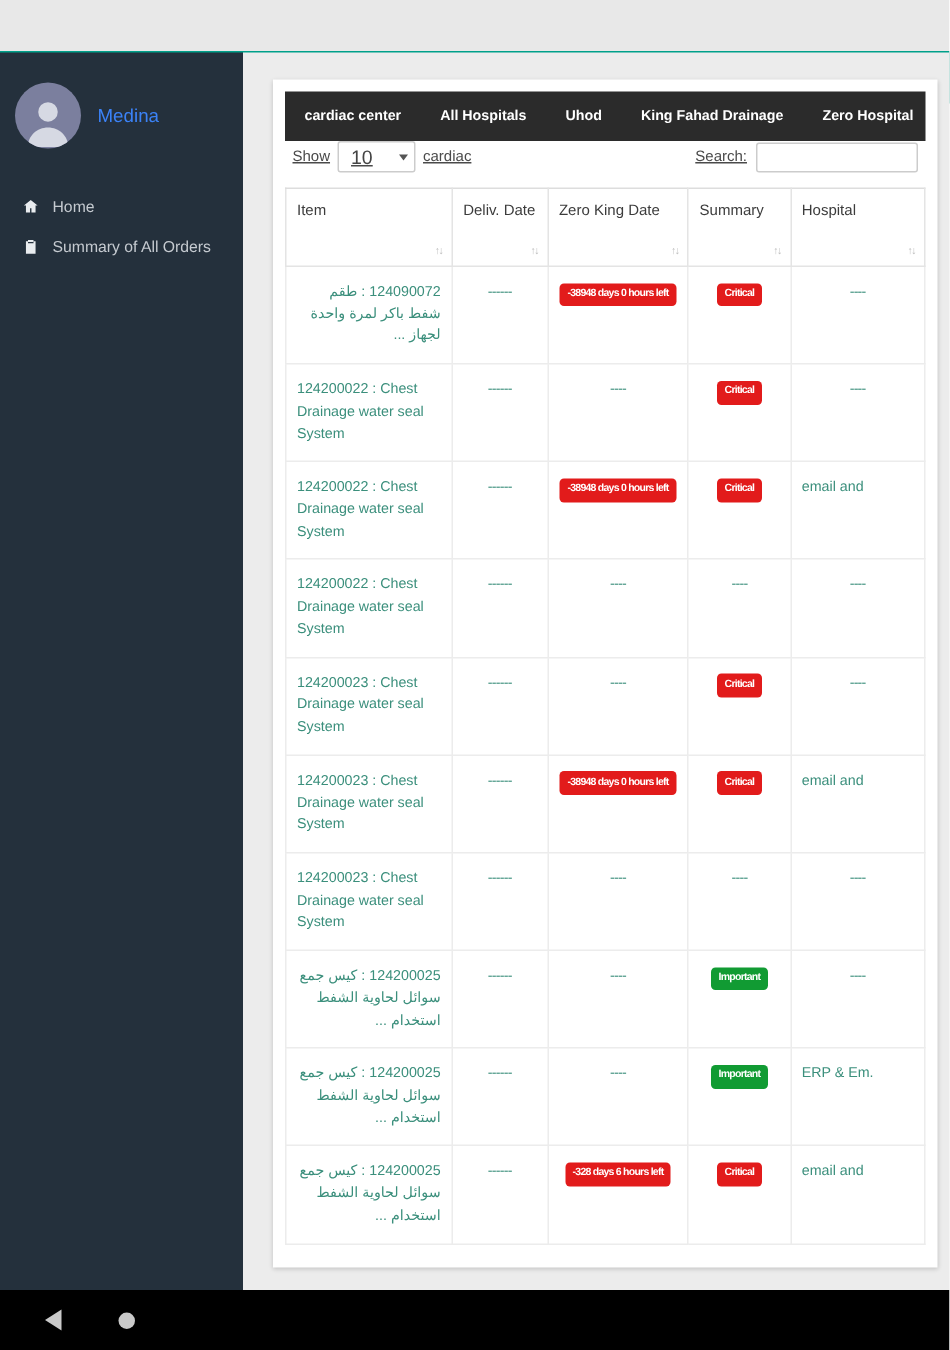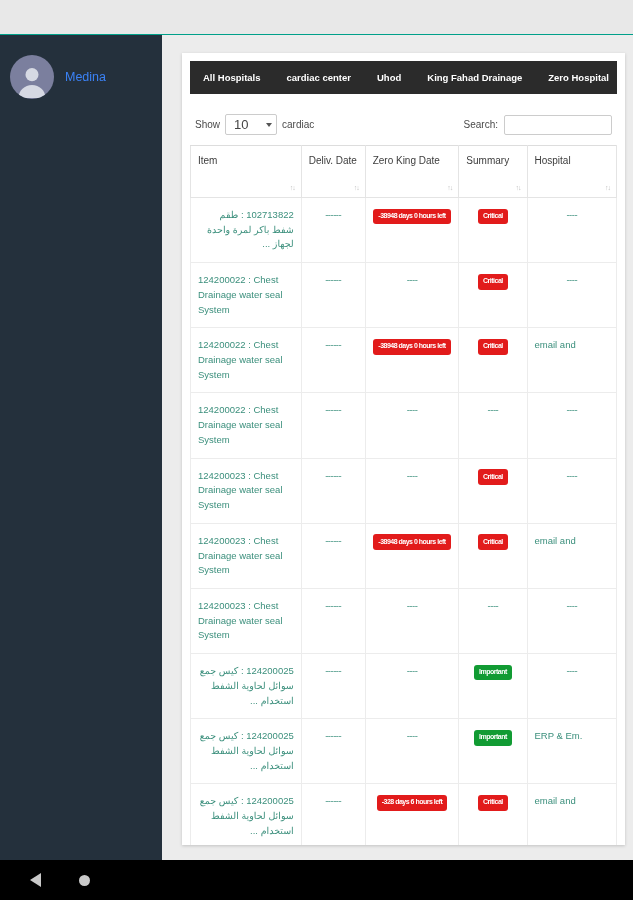--- a/index.html
+++ b/index.html
@@ -92,22 +92,22 @@
     overflow: hidden; white-space: nowrap;
   }
   .tab {
     color: #ffffff; font-size: 9.5px; font-weight: bold;
     padding: 0 13px; line-height: 33px; cursor: pointer; flex-shrink: 0;
   }
 
   
   .controls {
     display: flex; align-items: center; justify-content: space-between;
-    padding: 20px 5px 10px 5px;
-    font-size: 10px; color: #4a4a4a;
+    padding: 0 5px 10px 5px;
+    font-size: 10px; color: #4a4a4a; text-decoration: underline;
   }
   .show-box { display: flex; align-items: center; gap: 5px; }
   .select-wrap {
     border: 1px solid #ccc; background: #fff; border-radius: 2px;
     height: 21px; width: 52px; display: flex; align-items: center;
     justify-content: space-between; padding: 0 4px 0 8px;
     font-size: 13px; color: #444; cursor: pointer;
   }
   .caret { width: 0; height: 0; border-left: 3px solid transparent;
     border-right: 3px solid transparent; border-top: 4px solid #555; }
@@ -197,28 +197,47 @@
     <div class="profile">
       <div class="avatar">
         <svg viewBox="0 0 24 24">
             <circle cx="12" cy="7.5" r="4.6"></circle>
             <path d="M2.5 24c0-5.3 4.3-9.2 9.5-9.2s9.5 3.9 9.5 9.2z"></path>
           </svg>
       </div>
       <div class="profile-name">Medina</div>
     </div>
 
+    <div class="nav-list">
+      <div class="nav-item">
+        <span class="nav-ico">
+          <svg viewBox="0 0 24 24">
+              <path d="M12 3 2 11h3v10h6v-6h2v6h6V11h3z"></path>
+            </svg>
+        </span>
+        <span>Home</span>
+      </div>
+      <div class="nav-item">
+        <span class="nav-ico">
+          <svg viewBox="0 0 24 24">
+              <path d="M8 2h8v3H8z"></path>
+              <path d="M5 4h3v3h8V4h3v18H5z"></path>
+            </svg>
+        </span>
+        <span>Summary of All Orders</span>
+      </div>
+    </div>
   </div>
 
   <div class="content">
     <div class="panel">
 
       <div class="tabs">
+        <div class="tab">cardiac center</div>
         <div class="tab">All Hospitals</div>
-        <div class="tab">cardiac center</div>
         <div class="tab">Uhod</div>
         <div class="tab">King Fahad Drainage</div>
         <div class="tab">Zero Hospital</div>
 
       </div>
 
       <div class="controls">
         <div class="show-box">
           <span>Show</span>
           <div class="select-wrap">
@@ -260,21 +279,21 @@
               <span class="sortico">↑↓</span>
             </th>
             <th>
               <span>Hospital</span>
               <span class="sortico">↑↓</span>
             </th>
           </tr>
         </thead>
         <tbody id="tbody">
             <tr>
-              <td class="c-item rtl">102713822 : طقم شفط باكر لمرة واحدة لجهاز ...</td>
+              <td class="c-item rtl">124090072 : طقم شفط باكر لمرة واحدة لجهاز ...</td>
               <td class="c-center">------</td>
               <td class="c-center"><span class="badge badge-danger">-38948 days 0 hours left</span></td>
               <td class="c-center"><span class="badge badge-danger">Critical</span></td>
               <td class="c-center">----</td>
             </tr>
             <tr>
               <td class="c-item">124200022 : Chest Drainage water seal System</td>
               <td class="c-center">------</td>
               <td class="c-center">----</td>
               <td class="c-center"><span class="badge badge-danger">Critical</span></td>

